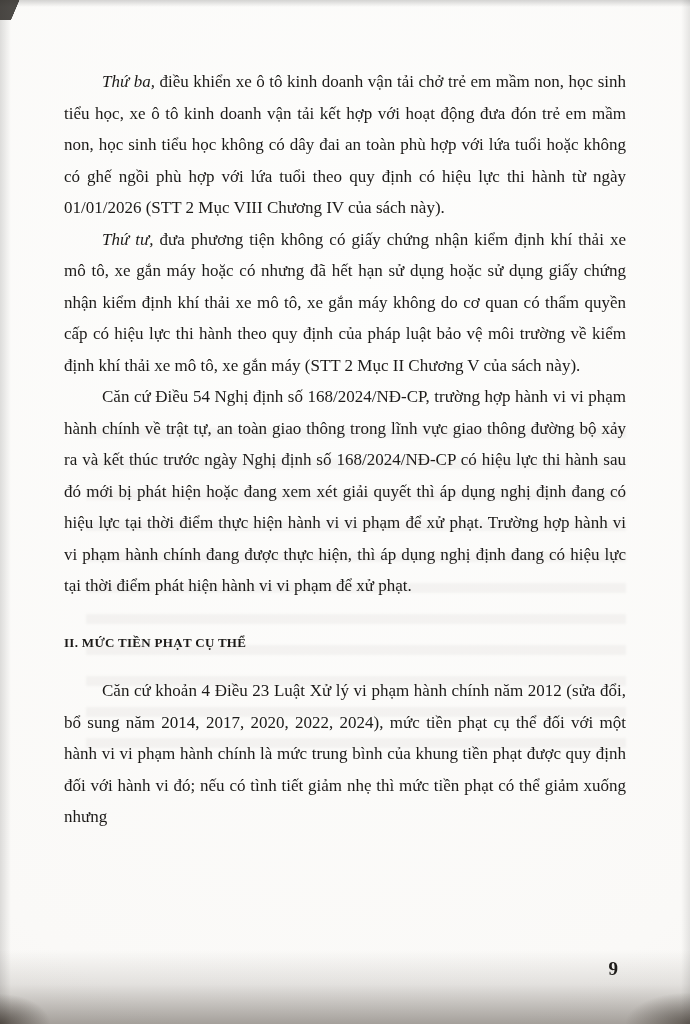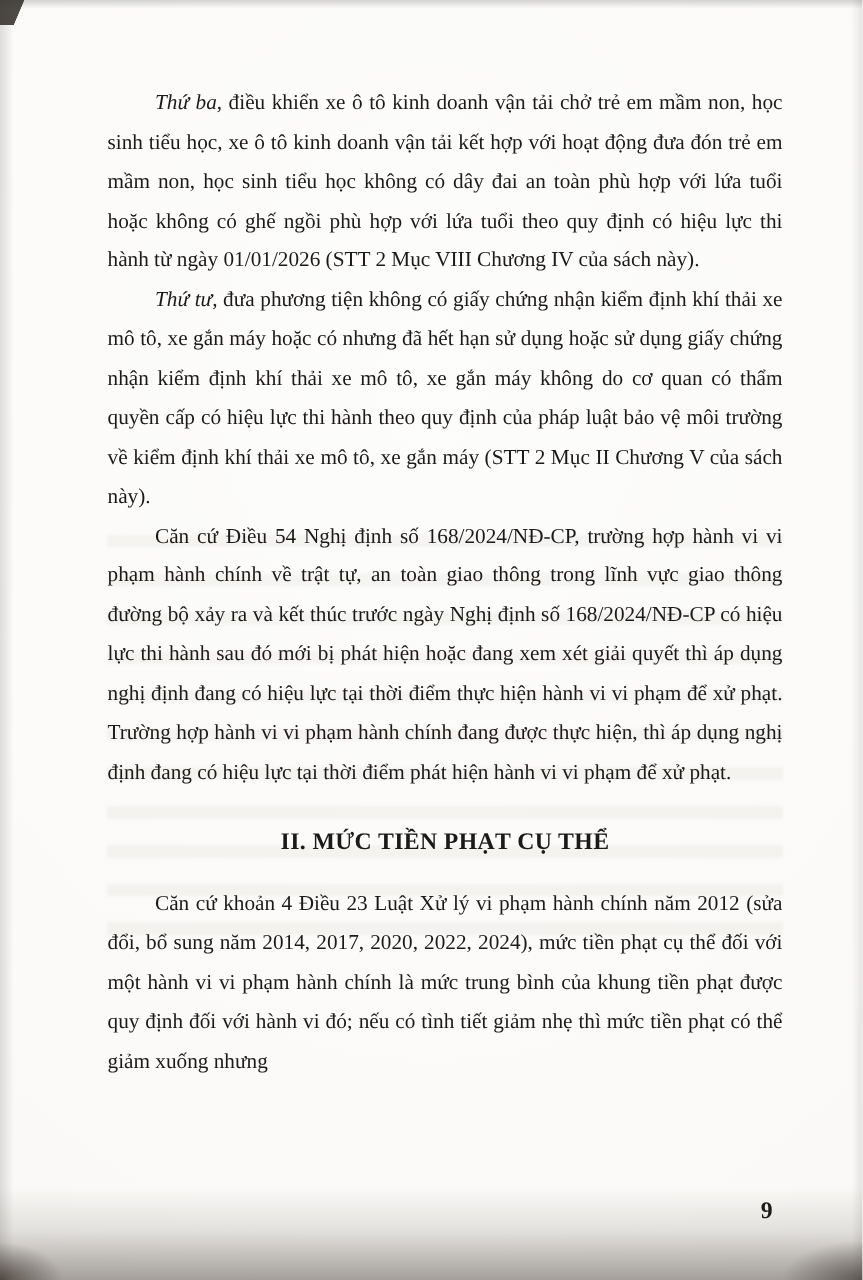--- a/index.html
+++ b/index.html
@@ -29,37 +29,37 @@
       to bottom,
       rgba(95, 90, 82, 0.05) 0 10px,
       transparent 10px 31px
     );
     filter: blur(1.2px);
     z-index: 0;
   }
   .content {
     position: relative;
     z-index: 1;
-    padding: 66px 64px 0 86px;
+    padding: 66px 64px 0 64px;
     font-size: 17px;
     line-height: 31.5px;
     text-align: justify;
   }
   .para {
     margin: 0;
     text-indent: 38px;
   }
   .para .lead {
     font-style: italic;
   }
   .heading {
     margin: 25px 0 17px 0;
-    text-align: center;
+    text-align: left;
     text-indent: 0;
-    font-size: 19px;
+    font-size: 13px;
     font-weight: bold;
     letter-spacing: 0.3px;
   }
   .folio {
     position: absolute;
     right: 72px;
     bottom: 44px;
     font-size: 19px;
     font-weight: bold;
     z-index: 2;

